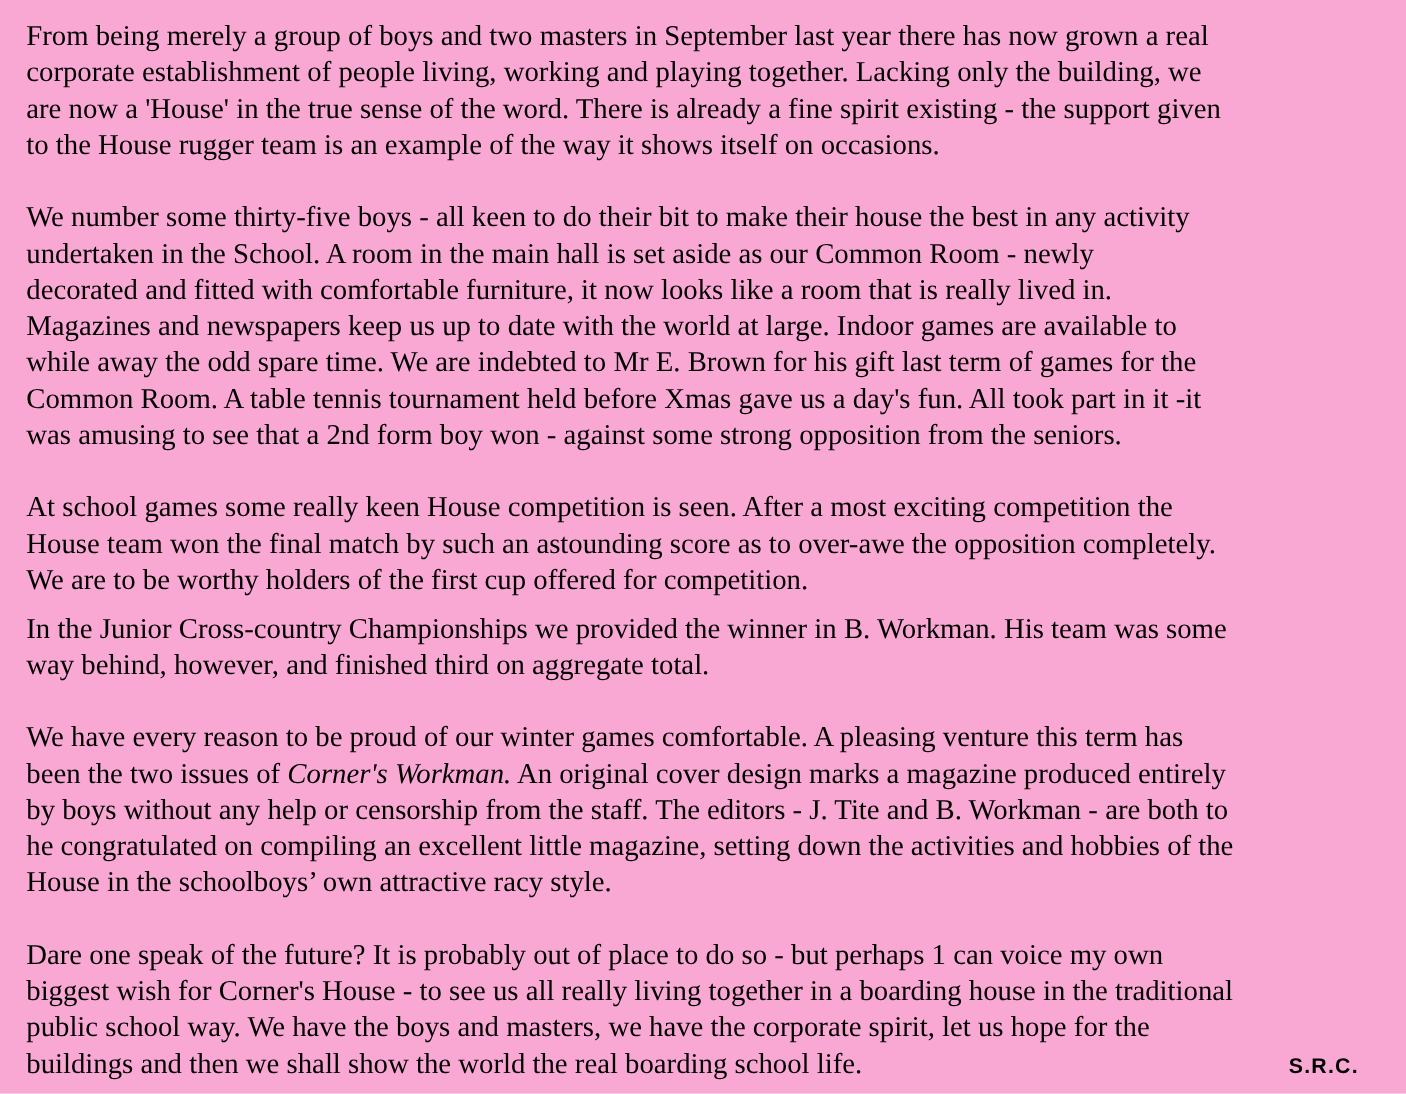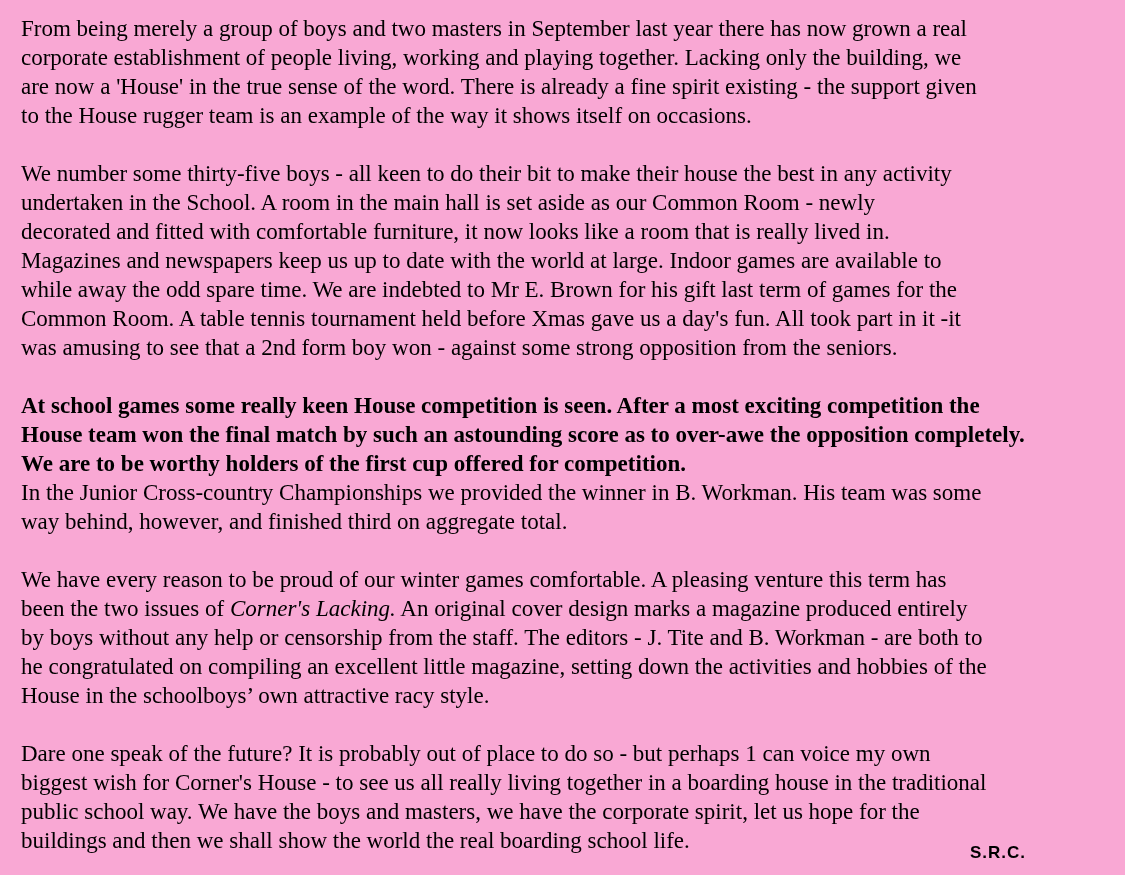--- a/index.html
+++ b/index.html
@@ -22,32 +22,31 @@
     color: #000000;
     font-family: "Liberation Serif", "DejaVu Serif", serif;
     font-size: 23px;
     line-height: 29px;
   }
   .para {
     margin: 0 0 29px 0;
     white-space: pre-line;
   }
   .para-tight {
-    margin-bottom: 0;
-    font-weight: bold;
+    margin-bottom: 10px;
   }
   .para-last {
     margin-bottom: 17px;
   }
   .magazine-title {
     font-style: italic;
   }
   .signature {
     position: absolute;
-    left: 970px;
+    left: 1031px;
     top: 838px;
     font-family: "Liberation Sans", "DejaVu Sans", sans-serif;
     font-weight: bold;
     font-size: 17px;
     letter-spacing: 1px;
     white-space: nowrap;
   }
 </style>
 </head>
 <body>
@@ -63,21 +62,21 @@
 Magazines and newspapers keep us up to date with the world at large. Indoor games are available to
 while away the odd spare time. We are indebted to Mr E. Brown for his gift last term of games for the
 Common Room. A table tennis tournament held before Xmas gave us a day's fun. All took part in it -it
 was amusing to see that a 2nd form boy won - against some strong opposition from the seniors.</p>
   <p class="para para-tight">At school games some really keen House competition is seen. After a most exciting competition the
 House team won the final match by such an astounding score as to over-awe the opposition completely.
 We are to be worthy holders of the first cup offered for competition.</p>
   <p class="para">In the Junior Cross-country Championships we provided the winner in B. Workman. His team was some
 way behind, however, and finished third on aggregate total.</p>
   <p class="para"><span>We have every reason to be proud of our winter games comfortable. A pleasing venture this term has
-been the two issues of </span><i class="magazine-title">Corner's Lacking.</i><span> An original cover design marks a magazine produced entirely
+been the two issues of </span><i class="magazine-title">Corner's Workman.</i><span> An original cover design marks a magazine produced entirely
 by boys without any help or censorship from the staff. The editors - J. Tite and B. Workman - are both to
 he congratulated on compiling an excellent little magazine, setting down the activities and hobbies of the
 House in the schoolboys’ own attractive racy style.</span></p>
   <p class="para para-last">Dare one speak of the future? It is probably out of place to do so - but perhaps 1 can voice my own
 biggest wish for Corner's House - to see us all really living together in a boarding house in the traditional
 public school way. We have the boys and masters, we have the corporate spirit, let us hope for the
 buildings and then we shall show the world the real boarding school life.</p>
   <span class="signature">S.R.C.</span>
 </div>
 

